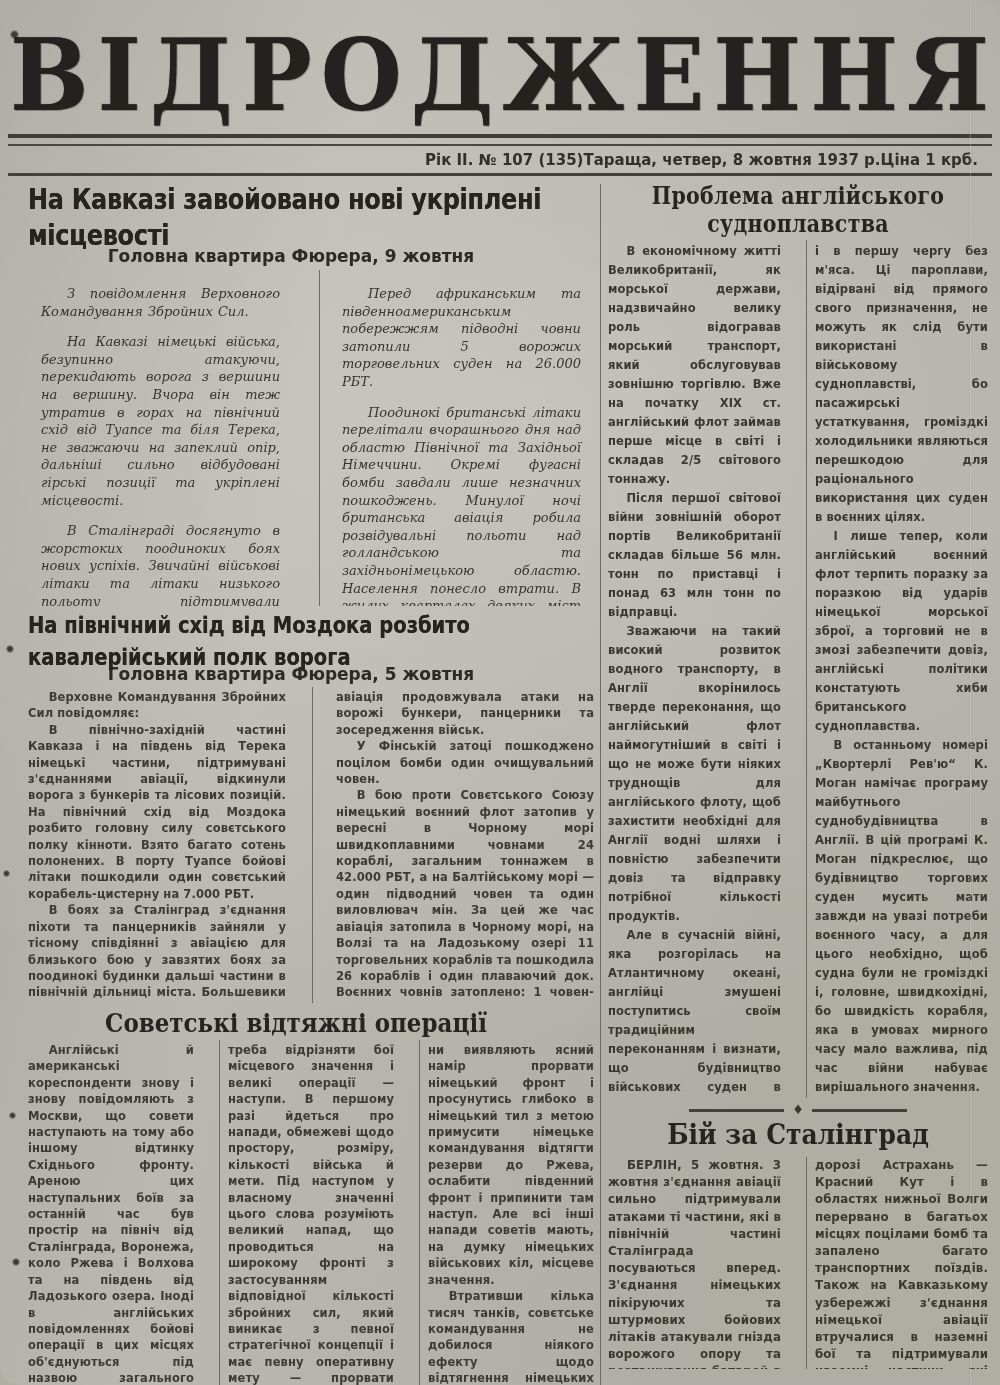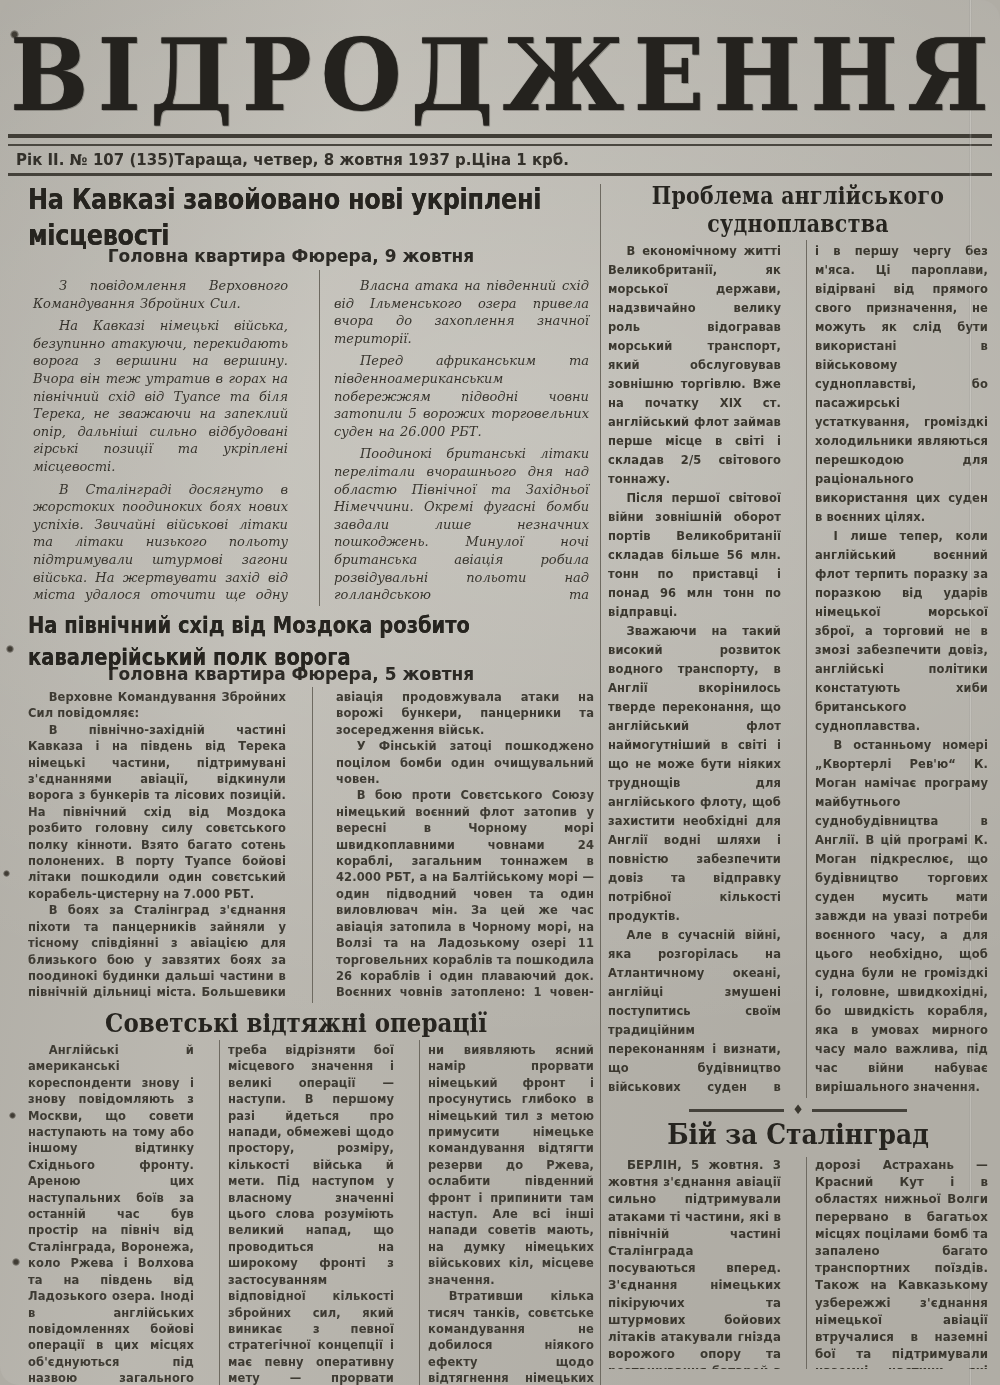--- a/index.html
+++ b/index.html
@@ -26,21 +26,21 @@
     margin:0;padding:20px 10px 0 10px;
     text-align:center;
     font-family:"DejaVu Serif",serif;font-weight:bold;
     font-size:93px;line-height:104px;letter-spacing:9px;
     transform:scaleY(1.06);transform-origin:center top;
     color:#24221e;
     text-shadow:0 0 1px rgba(36,34,30,.8), 1px 1px 0 rgba(36,34,30,.25);
   }
   .rule-double{height:6px;border-top:4px solid #403d36;border-bottom:2px solid #4a4740;margin:10px 8px 0 8px;}
   .dateline-row{
-    display:flex;justify-content:flex-start;align-items:center;
+    display:flex;justify-content:flex-end;align-items:center;
     padding:5px 22px 4px 16px;
     font-weight:bold;font-size:15px;color:#33302a;
   }
   .rule-single{height:0;border-top:3px solid #44413a;margin:0 8px 2px 8px;}
 
   
   .content{display:flex;padding:4px 12px 0 28px;}
   .left-block{width:566px;}
   .main-vrule{width:1px;background:#6e6a61;margin:2px 7px 0 6px;}
   .right-block{flex:1;min-width:0;}
@@ -61,21 +61,21 @@
 
   .cols{display:flex;overflow:hidden;gap:18px;}
   .col{min-width:0;overflow:hidden;}
   .col + .col{border-left:1px solid #6e6a61;}
 
   
   .a1 .cols{height:336px;}
   .a1 .col{width:50%;padding:2px 8px 0 0;}
   .a1 .col + .col{padding-left:9px;padding-right:0;}
   .a1 p{
-    margin:5px;font-family:"DejaVu Serif",serif;font-style:italic;
+    margin:13px;font-family:"DejaVu Serif",serif;font-style:italic;
     font-size:13px;line-height:17.6px;text-align:justify;color:#37342d;
     text-indent:2em;word-spacing:1px;
   }
   
   .a2 .cols{height:316px;}
   .a2 .col{width:50%;padding:2px 8px 0 0;}
   .a2 .col + .col{padding-left:23px;padding-right:0;}
   .a2 p, .a3 p{
     margin:0;font-family:"DejaVu Sans",sans-serif;font-weight:bold;
     font-size:11.5px;line-height:16.4px;text-align:justify;color:#3e3b33;
@@ -148,21 +148,20 @@
       <article class="a1">
         <h2 class="headline-1">На Кавказі завойовано нові укріплені місцевості</h2>
         <h3 class="subhead">Головна квартира Фюрера, 9 жовтня</h3>
         <div class="cols">
           <div class="col">
               <p>З повідомлення Верховного Командування Збройних Сил.</p>
               <p>На Кавказі німецькі війська, безупинно атакуючи, перекидають ворога з вершини на вершину. Вчора він теж утратив в горах на північний схід від Туапсе та біля Терека, не зважаючи на запеклий опір, дальніші сильно відбудовані гірські позиції та укріплені місцевості.</p>
               <p>В Сталінграді досягнуто в жорстоких поодиноких боях нових успіхів. Звичайні військові літаки та літаки низького польоту підтримували штурмові загони війська. На жертвувати захід від міста удалося оточити ще одну групу ворожих сил.</p>
             </div>
           <div class="col">
-              <p>Власна атака на південний схід від Ільменського озера привела вчора до захоплення значної території.</p>
               <p>Перед африканським та південноамериканським побережжям підводні човни затопили 5 ворожих торговельних суден на 26.000 РБТ.</p>
               <p>Поодинокі британські літаки перелітали вчорашнього дня над областю Північної та Західньої Німеччини. Окремі фугасні бомби завдали лише незначних пошкоджень. Минулої ночі британська авіація робила розвідувальні польоти над голландською та західньонімецькою областю. Населення понесло втрати. В жилих кварталах деяких міст виникли пожежі та інші матеріальні збитки. Згідно дотеперішніх повідомлень, винищувачі та зенітна артилерія збила 4 літаки із атакувавших бомбардувальників.</p>
             </div>
         </div>
       </article>
 
       <article class="a2">
         <h2 class="headline-2">На північний схід від Моздока розбито кавалерійський полк ворога</h2>
         <h3 class="subhead-2">Головна квартира Фюрера, 5 жовтня</h3>
         <div class="cols">
@@ -199,21 +198,21 @@
 
     <div class="main-vrule"></div>
 
     <section class="right-block">
 
       <article class="a4">
         <h2 class="headline-4">Проблема англійського судноплавства</h2>
         <div class="cols">
           <div class="col">
               <p>В економічному житті Великобританії, як морської держави, надзвичайно велику роль відогравав морський транспорт, який обслуговував зовнішню торгівлю. Вже на початку XIX ст. англійський флот займав перше місце в світі і складав 2/5 світового тоннажу.</p>
-              <p>Після першої світової війни зовнішній оборот портів Великобританії складав більше 56 млн. тонн по приставці і понад 96 млн тонн по відправці.</p>
+              <p>Після першої світової війни зовнішній оборот портів Великобританії складав більше 56 млн. тонн по приставці і понад 63 млн тонн по відправці.</p>
               <p>Зважаючи на такий високий розвиток водного транспорту, в Англії вкорінилось тверде переконання, що англійський флот наймогутніший в світі і що не може бути ніяких труднощів для англійського флоту, щоб захистити необхідні для Англії водні шляхи і повністю забезпечити довіз та відправку потрібної кількості продуктів.</p>
               <p>Але в сучасній війні, яка розгорілась на Атлантичному океані, англійці змушені поступитись своїм традиційним переконанням і визнати, що будівництво військових суден в період між першою та другою світовими війнами дуже занепало.</p>
             </div>
           <div class="col">
               <p class="flush">і в першу чергу без м'яса. Ці пароплави, відірвані від прямого свого призначення, не можуть як слід бути використані в військовому судноплавстві, бо пасажирські устаткування, громіздкі холодильники являються перешкодою для раціонального використання цих суден в воєнних цілях.</p>
               <p>І лише тепер, коли англійський воєнний флот терпить поразку за поразкою від ударів німецької морської зброї, а торговий не в змозі забезпечити довіз, англійські політики констатують хиби британського судноплавства.</p>
               <p>В останньому номері „Квортерлі Рев'ю“ К. Моган намічає програму майбутнього суднобудівництва в Англії. В цій програмі К. Моган підкреслює, що будівництво торгових суден мусить мати завжди на увазі потреби воєнного часу, а для цього необхідно, щоб судна були не громіздкі і, головне, швидкохідні, бо швидкість корабля, яка в умовах мирного часу мало важлива, під час війни набуває вирішального значення.</p>
               <p>Ці істини, зазначені в програмі майбутнього суднобудівництва Великобританії, підкреслюють, що Англія менше всього готувалась воювати своїми власними силами, а надіялась і на цей раз загорнути жар чужими руками, бо кожну війну англійці провадили з допомогою васальних народів, яким твердили, що вони мусять вважати за щастя жертвувати своїм життям за жидівсько-капіталістичну Англію. Але скоро здійсняться слова французького письменника Леблова, який у 1933 році в своїй книзі „Казка про острів“ писав: „Проб'є година, коли ця англо-саксонська нелюдяна раса знову буде загнана на її острів. Тоді историк ствердить те, що жоден інший нарід не зробив так мало для загальної цивілізації, як англійський“.</p>
             </div>
         </div>

